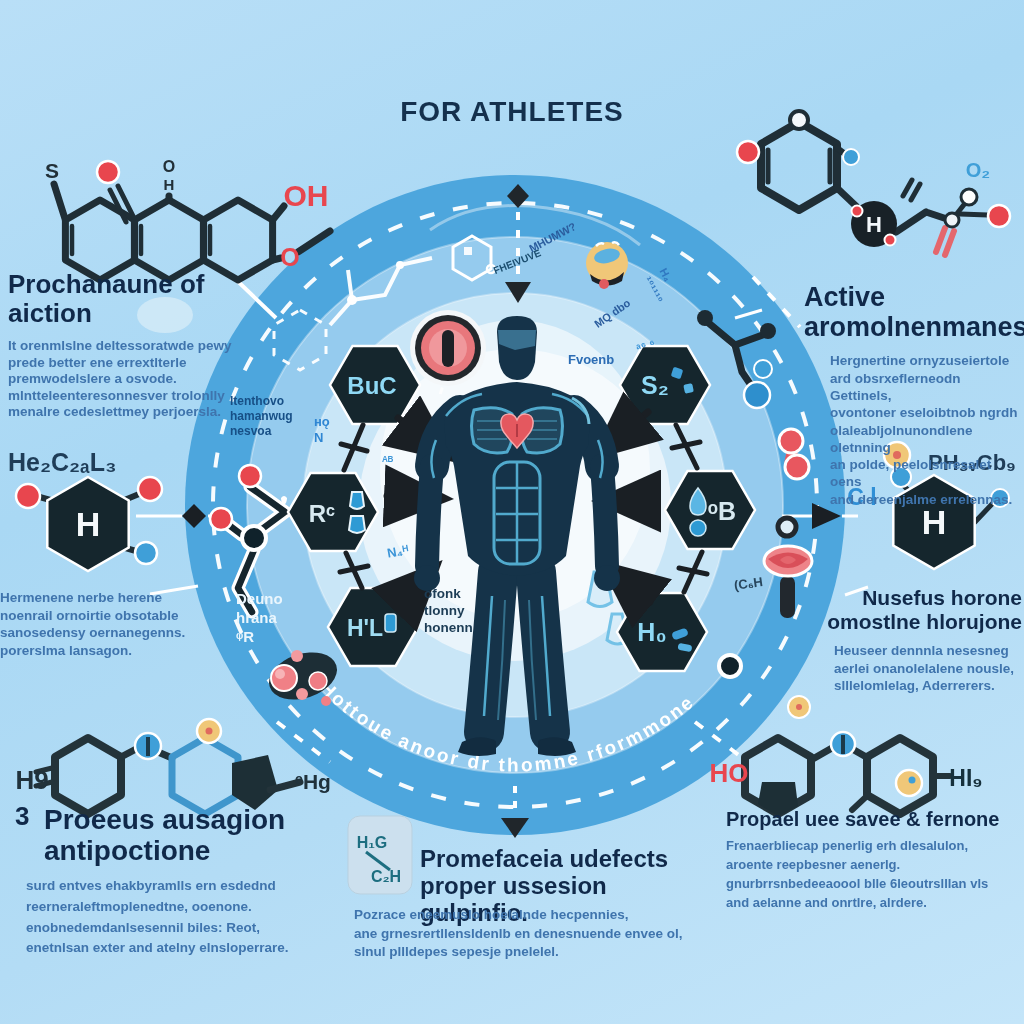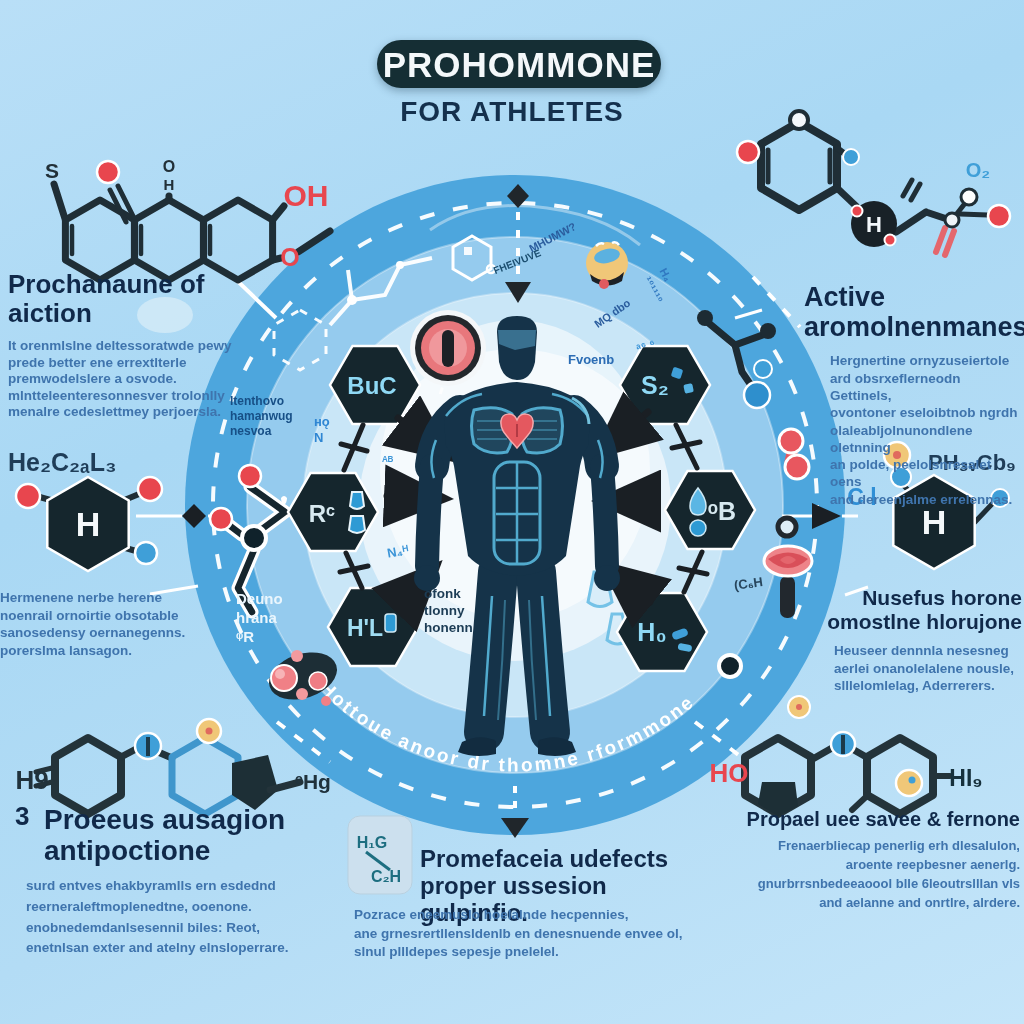--- a/index.html
+++ b/index.html
@@ -321,21 +321,20 @@
   </g>
 
   <g>
     <rect x="348" y="816" width="64" height="78" rx="12" fill="#cfe1ee" opacity=".9" stroke="#b9cfdd"></rect>
     <text x="372" y="848" font-size="16" font-weight="bold" fill="#1d6e80" text-anchor="middle">H₁G</text>
     <path d="M366,852 L390,870" stroke="#1d6e80" stroke-width="3"></path>
     <text x="386" y="882" font-size="16" font-weight="bold" fill="#1d6e80" text-anchor="middle">C₂H</text>
   </g>
 </svg>
 
-<div class="abs title-badge">PROHOMMONE</div>
 <div class="abs title-sub">FOR ATHLETES</div>
 
 <div class="abs" style="left:8px;top:270px;width:252px;">
   <div class="sec-h" style="font-size:26px;">Prochanaune of aiction</div>
   <div class="sec-b" style="font-size:13.5px;margin-top:10px;line-height:1.22;">It orenmlslne deltessoratwde pewy
 prede better ene errextlterle
 premwodelslere a osvode.
 mlntteleenteresonnesver trolonlly
 menalre cedeslettmey perjoersla.</div>
 </div>
@@ -358,21 +357,21 @@
 </div>
 
 <div class="abs" style="left:420px;top:846px;width:260px;">
   <div class="sec-h" style="font-size:24px;">Promefaceia udefects
 proper ussesion gulpinfio.</div>
 </div>
 <div class="abs sec-b" style="left:354px;top:906px;width:340px;font-size:13.5px;line-height:1.38;">Pozrace eneemuslo hoelalnde hecpennies,
 ane grnesrertllensldenlb en denesnuende envee ol,
 slnul pllldepes sepesje pnelelel.</div>
 
-<div class="abs" style="left:726px;top:808px;width:294px;text-align:right;">
+<div class="abs" style="left:726px;top:808px;width:294px;">
   <div class="sec-h" style="font-size:20px;">Propael uee savee &amp; fernone</div>
   <div class="sec-b" style="font-size:13px;margin-top:7px;line-height:1.45;">Frenaerbliecap penerlig erh dlesalulon,
 aroente reepbesner aenerlg.
 gnurbrrsnbedeeaoool blle 6leoutrslllan vls
 and aelanne and onrtlre, alrdere.</div>
 </div>
 
 <div class="abs formula" style="left:928px;top:450px;font-size:22px;">PH₃ᵥCb₉</div>
 <div class="abs" style="left:826px;top:586px;width:196px;text-align:right;">
   <div class="sec-h" style="font-size:21px;">Nusefus horone

